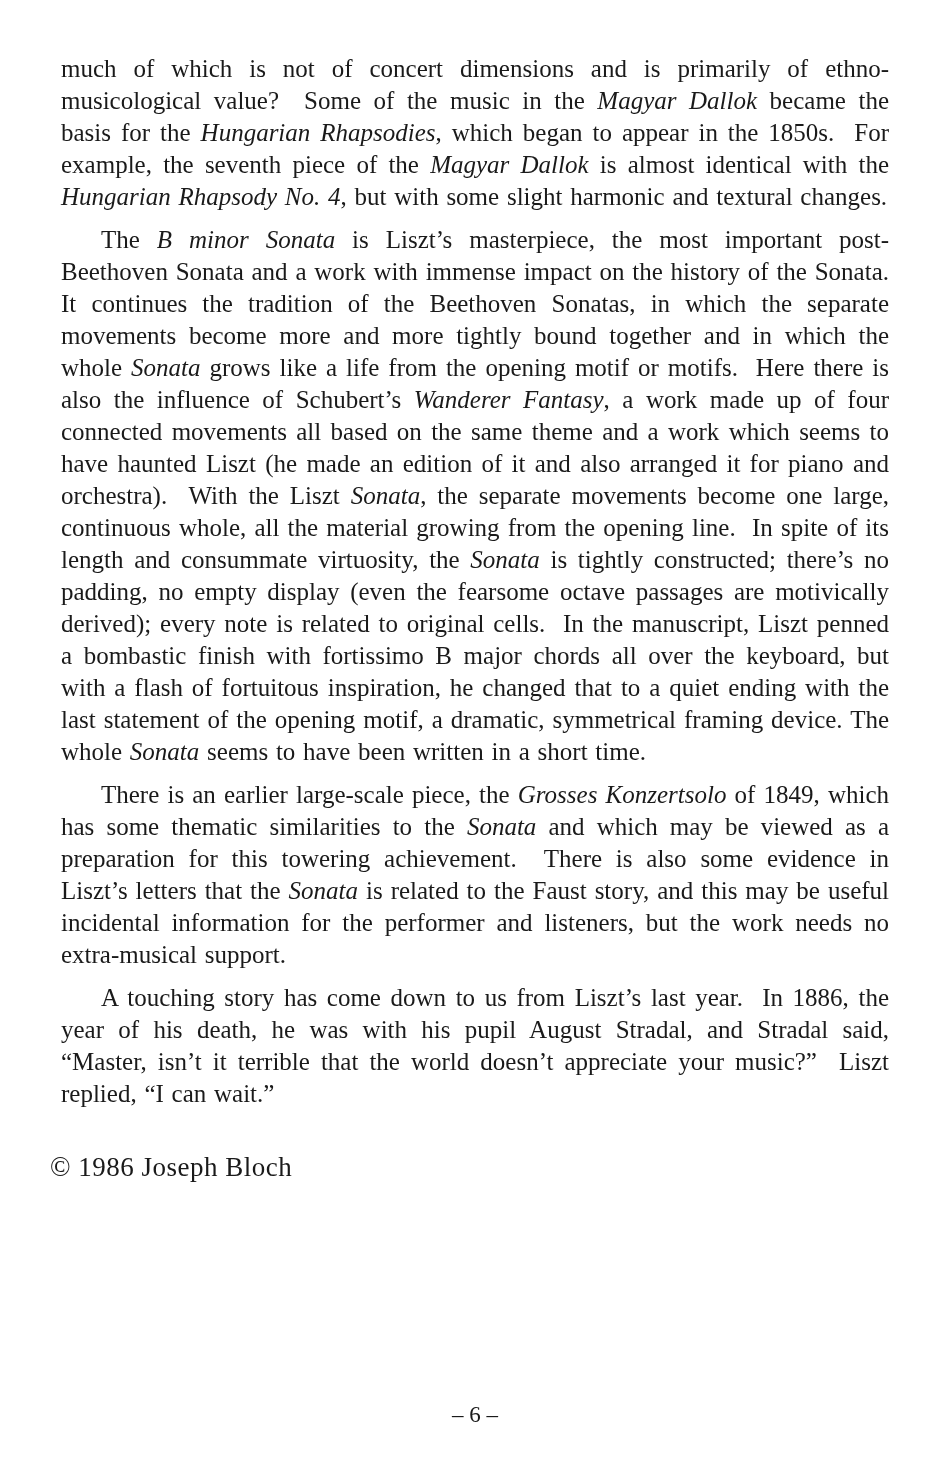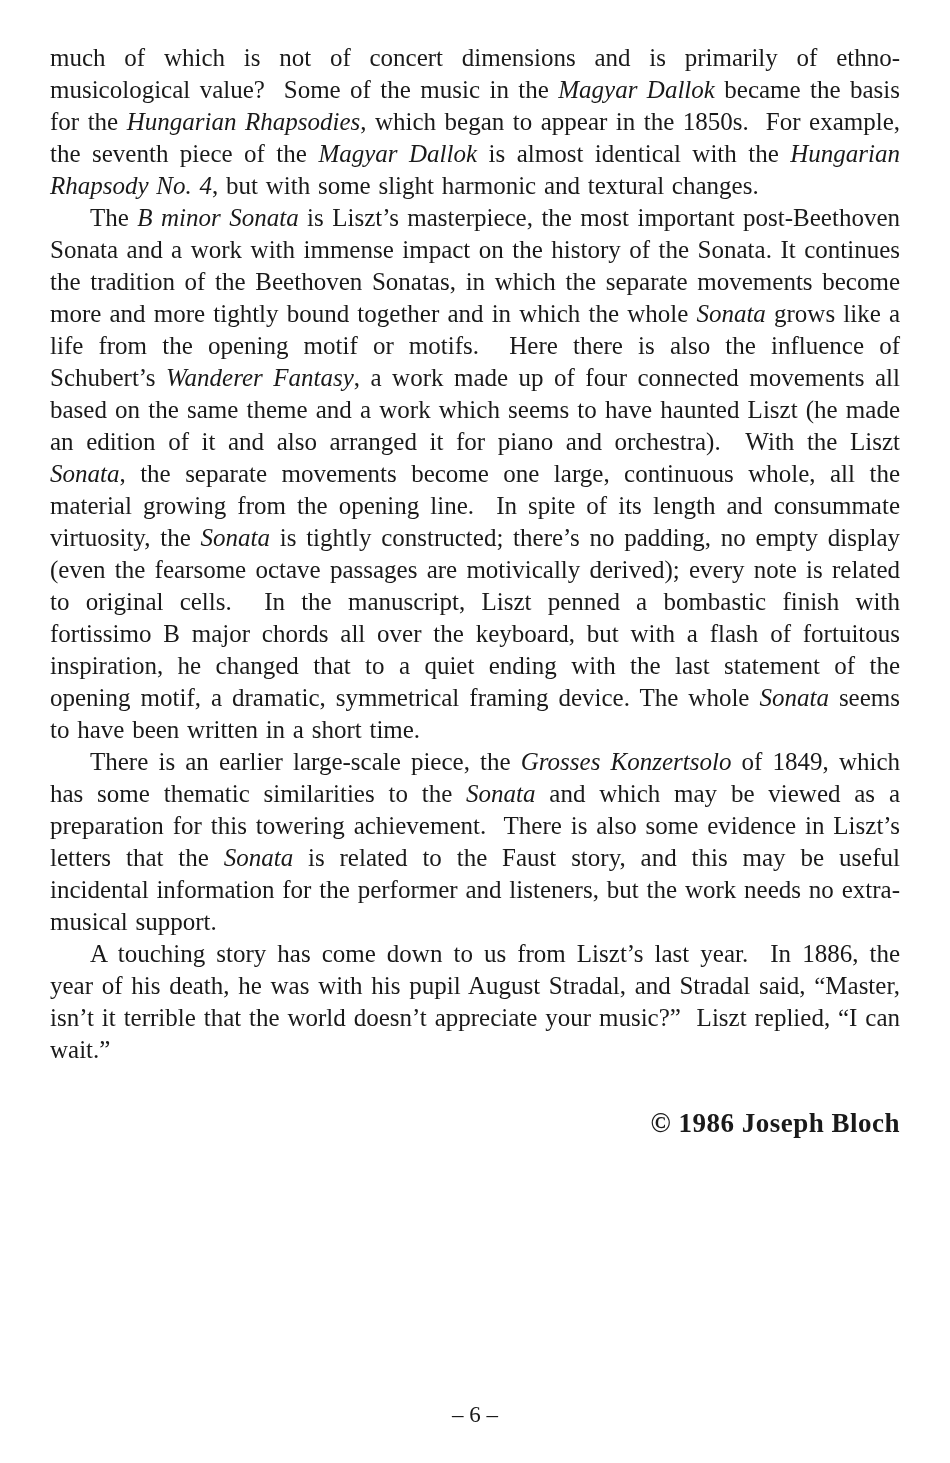--- a/index.html
+++ b/index.html
@@ -15,34 +15,33 @@
     position: relative;
     overflow: hidden;
   }
   .page {
     position: absolute;
     top: 0; left: 0; right: 0; bottom: 0;
     padding: 42px 50px 0 50px;
     box-sizing: border-box;
   }
   .para {
-    margin: 0;
+    margin: 11px;
     font-size: 25px;
     line-height: 32px;
     text-align: justify;
     word-spacing: 1.5px;
   }
   .para.indent {
     text-indent: 40px;
   }
   .copyright {
     margin-top: 42px;
-    text-align: right;
     font-size: 27px;
-    font-weight: bold;
+    font-weight: normal;
     letter-spacing: 0.5px;
   }
   .footer {
     position: absolute;
     left: 0;
     right: 0;
     top: 1402px;
     text-align: center;
     font-size: 23px;
   }

